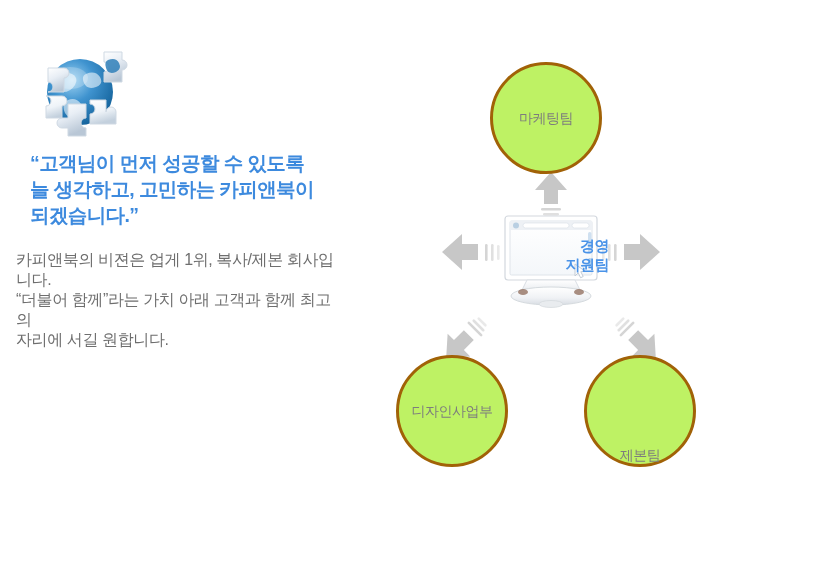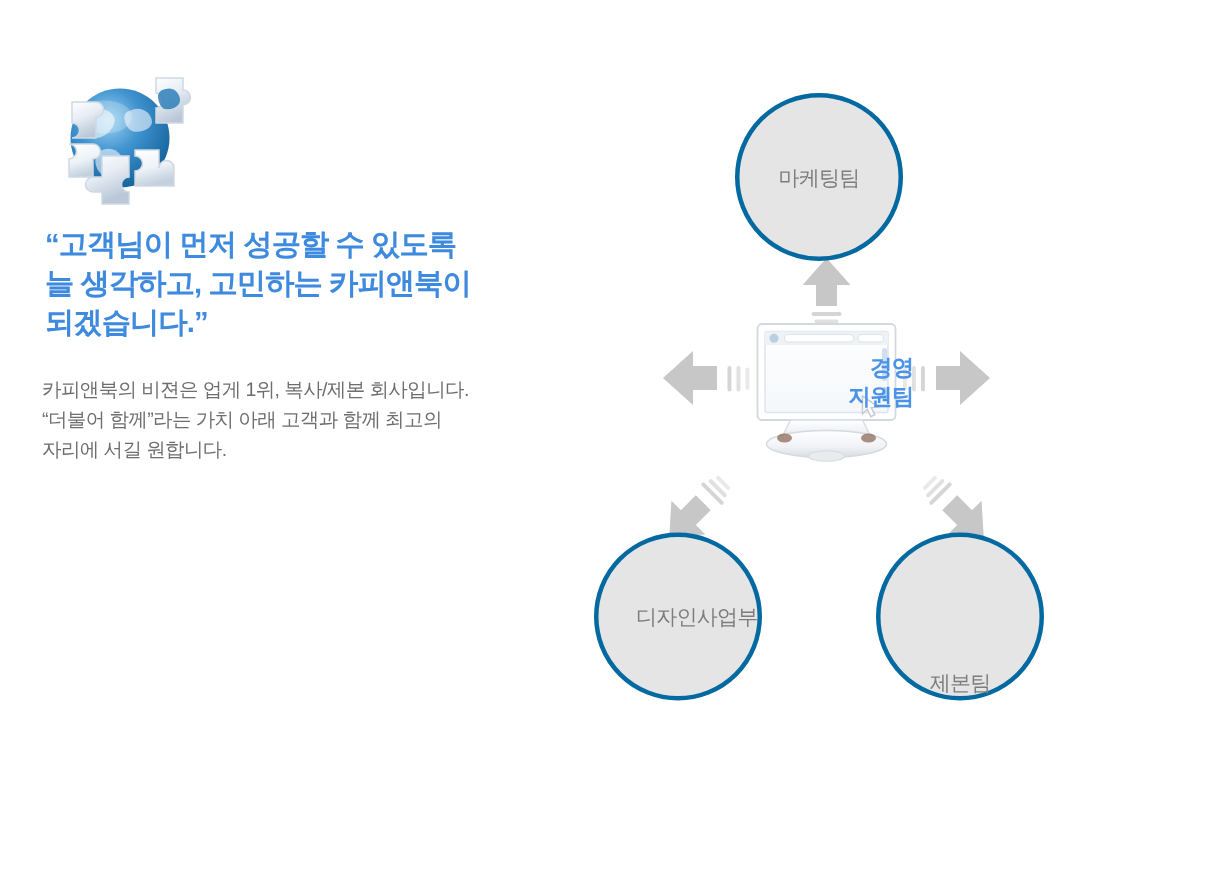--- a/index.html
+++ b/index.html
@@ -44,63 +44,63 @@
     color: #3d8ade;
     font-size: 19.5px;
     line-height: 26px;
     font-weight: bold;
     letter-spacing: -0.6px;
     white-space: pre-line;
   }
 
   .body-para {
     position: absolute;
-    left: 28px;
+    left: 16px;
     width: 320px;
     color: #6e6e6e;
-    font-size: 13px;
+    font-size: 16px;
     line-height: 20px;
     letter-spacing: -0.4px;
     white-space: pre-line;
   }
   #body-para-1 { top: 250px; }
   #body-para-2 { top: 330px; }
 
   
   #diagram {
     position: absolute;
     left: 330px;
     top: 0;
     width: 491px;
     height: 583px;
   }
 
   .node-circle {
     position: absolute;
-    border: 3px solid #0369a1;
+    border: 3px solid #a16207;
     border-radius: 50%;
     box-sizing: border-box;
     display: flex;
     align-items: center;
     justify-content: center;
-    background: #e5e5e5;
+    background: #bef264;
   }
   .node-label {
     color: #7d7d7d;
     font-size: 14px;
     letter-spacing: -0.5px;
     text-align: center;
     line-height: 1.2;
   }
 
   
   #node-marketing   { left: 160px; top: 62px;  width: 112px; height: 112px; }
   #node-output      { left: 322px; top: 177px; width: 112px; height: 112px; }
   #node-binding     { left: 254px; top: 355px; width: 112px; height: 112px; align-items: flex-end; }
-  #node-design      { left: 66px;  top: 355px; width: 112px; height: 112px; justify-content: flex-end; }
+  #node-design      { left: 66px;  top: 355px; width: 112px; height: 112px; }
   #node-printing    { left: 0px;   top: 177px; width: 112px; height: 112px; }
 
   
   #center-monitor {
     position: absolute;
     left: 163px;
     top: 212px;
     width: 116px;
     height: 96px;
   }

